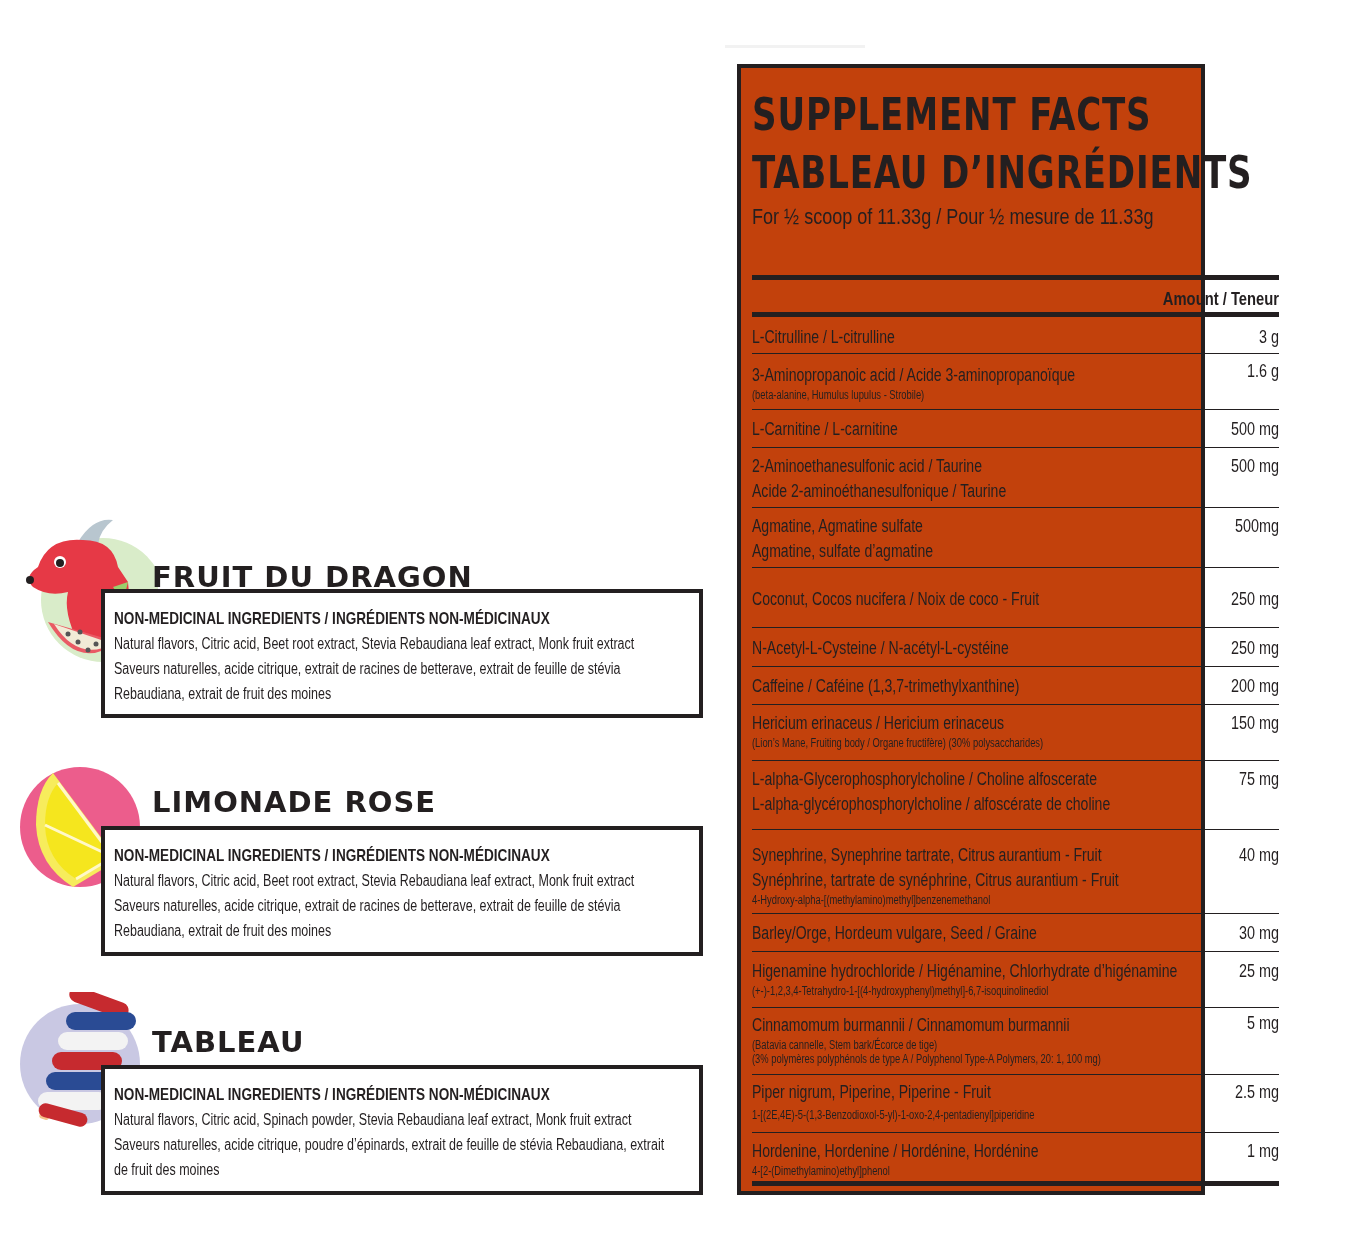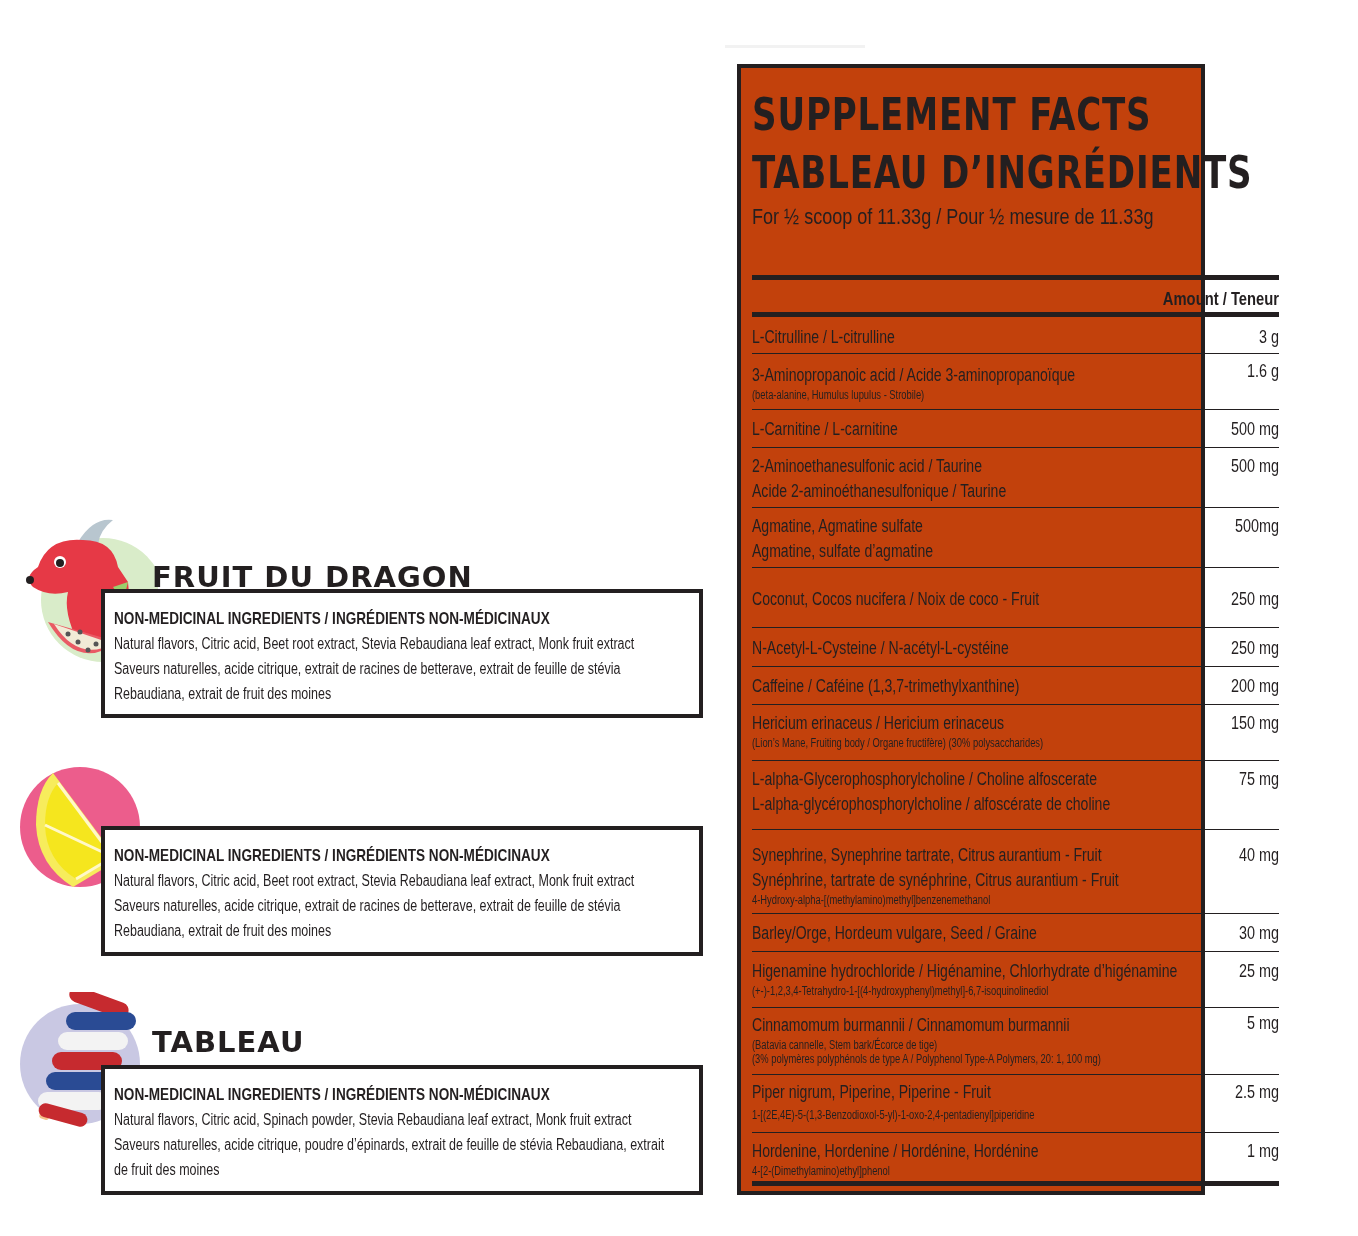--- a/index.html
+++ b/index.html
@@ -99,20 +99,21 @@
 
 <div class="flavor" style="top:765px;height:195px;">
   <svg class="icon" style="left:18px;top:0;" width="130" height="130" viewBox="0 0 130 130">
     <circle cx="62" cy="62" r="60" fill="#ec5d8c"></circle>
     <path d="M35 8 L100 95 L55 122 Q20 100 18 60 Q18 25 35 8 Z" fill="#f7ec5c"></path>
     <path d="M40 18 L95 92 L58 114 Q28 95 27 60 Q27 32 40 18 Z" fill="#f5e61e"></path>
     <line x1="40" y1="18" x2="95" y2="92" stroke="#fff8c8" stroke-width="3"></line>
     <line x1="27" y1="60" x2="95" y2="92" stroke="#fff8c8" stroke-width="3"></line>
     <line x1="58" y1="114" x2="95" y2="92" stroke="#fff8c8" stroke-width="3"></line>
   </svg>
+  <div class="fname" style="top:20px;">LIMONADE ROSE</div>
   <div class="box" style="top:61px;height:130px;">
     <div class="head">NON-MEDICINAL INGREDIENTS / INGRÉDIENTS NON-MÉDICINAUX</div>
     <div class="txt">Natural flavors, Citric acid, Beet root extract, Stevia Rebaudiana leaf extract, Monk fruit extract</div>
     <div class="txt">Saveurs naturelles, acide citrique, extrait de racines de betterave, extrait de feuille de stévia</div>
     <div class="txt">Rebaudiana, extrait de fruit des moines</div>
   </div>
 </div>
 
 <div class="flavor" style="top:992px;height:205px;">
   <svg class="icon" style="left:18px;top:0;" width="130" height="140" viewBox="0 0 130 140">

